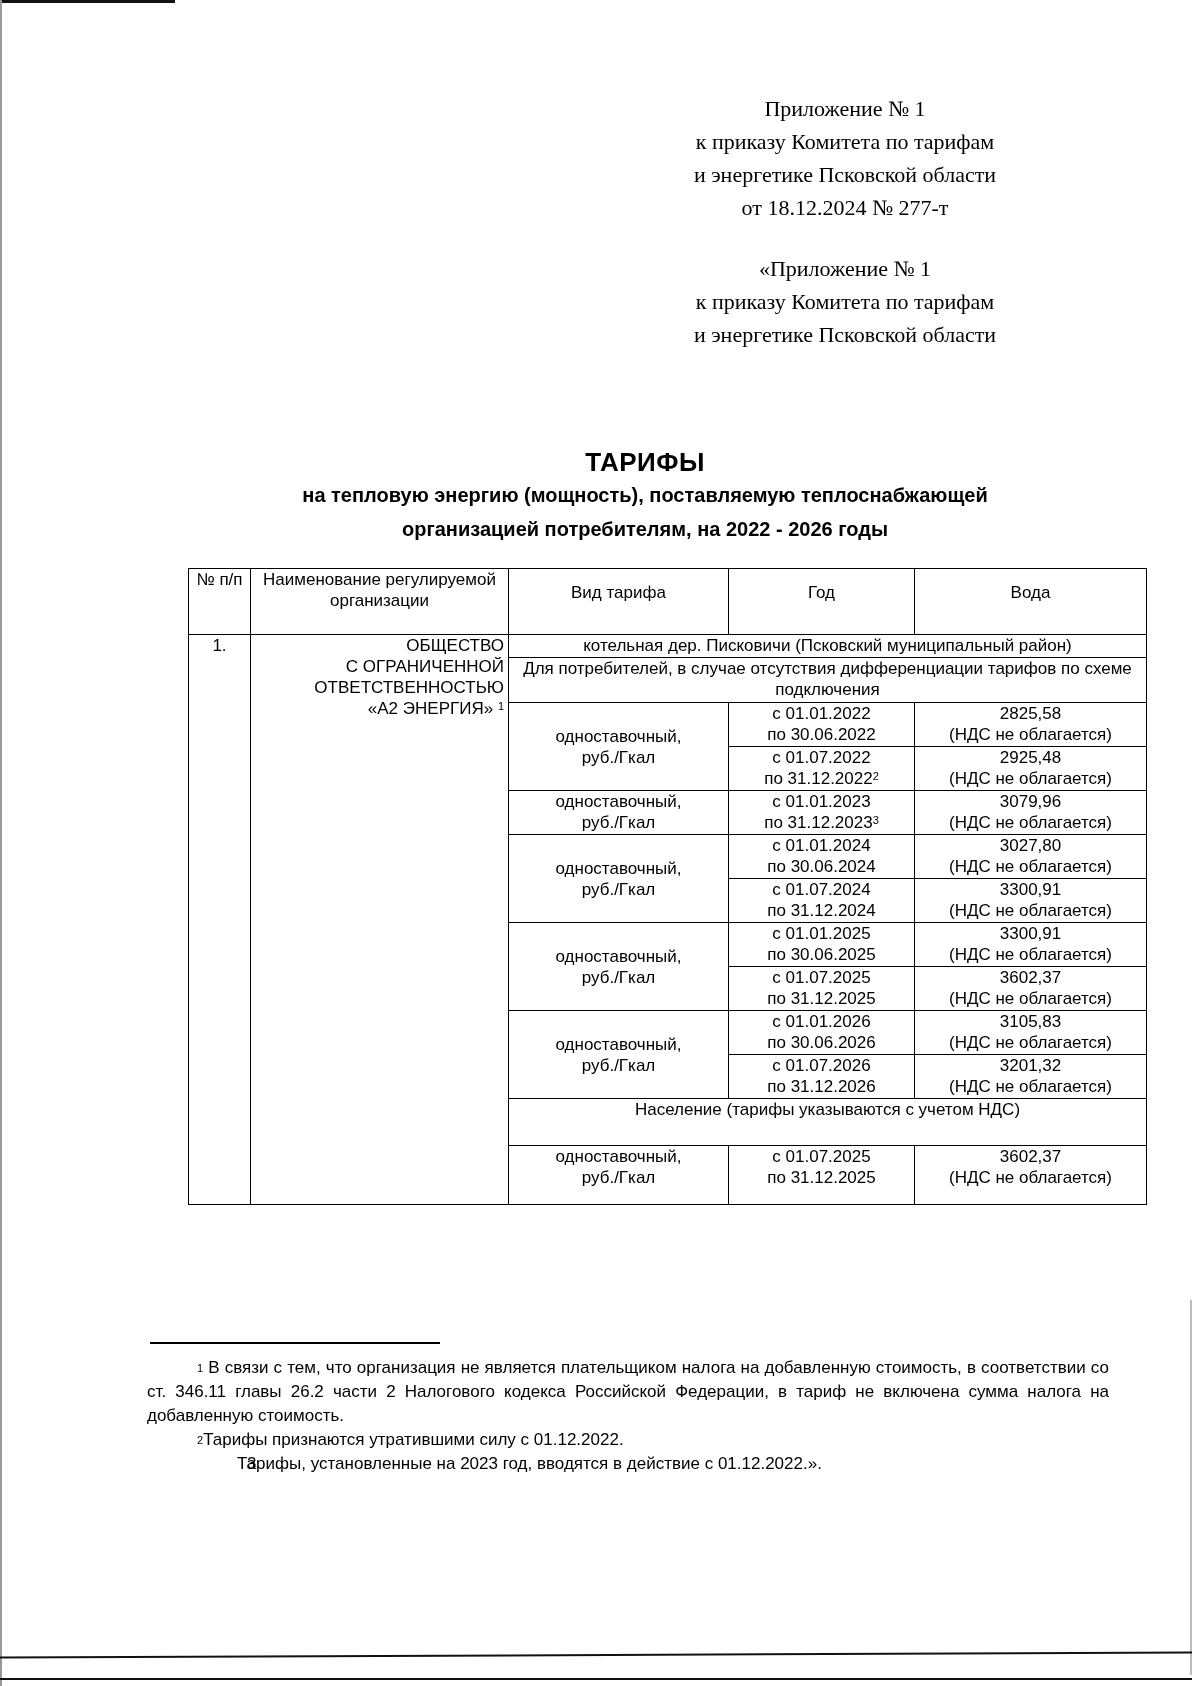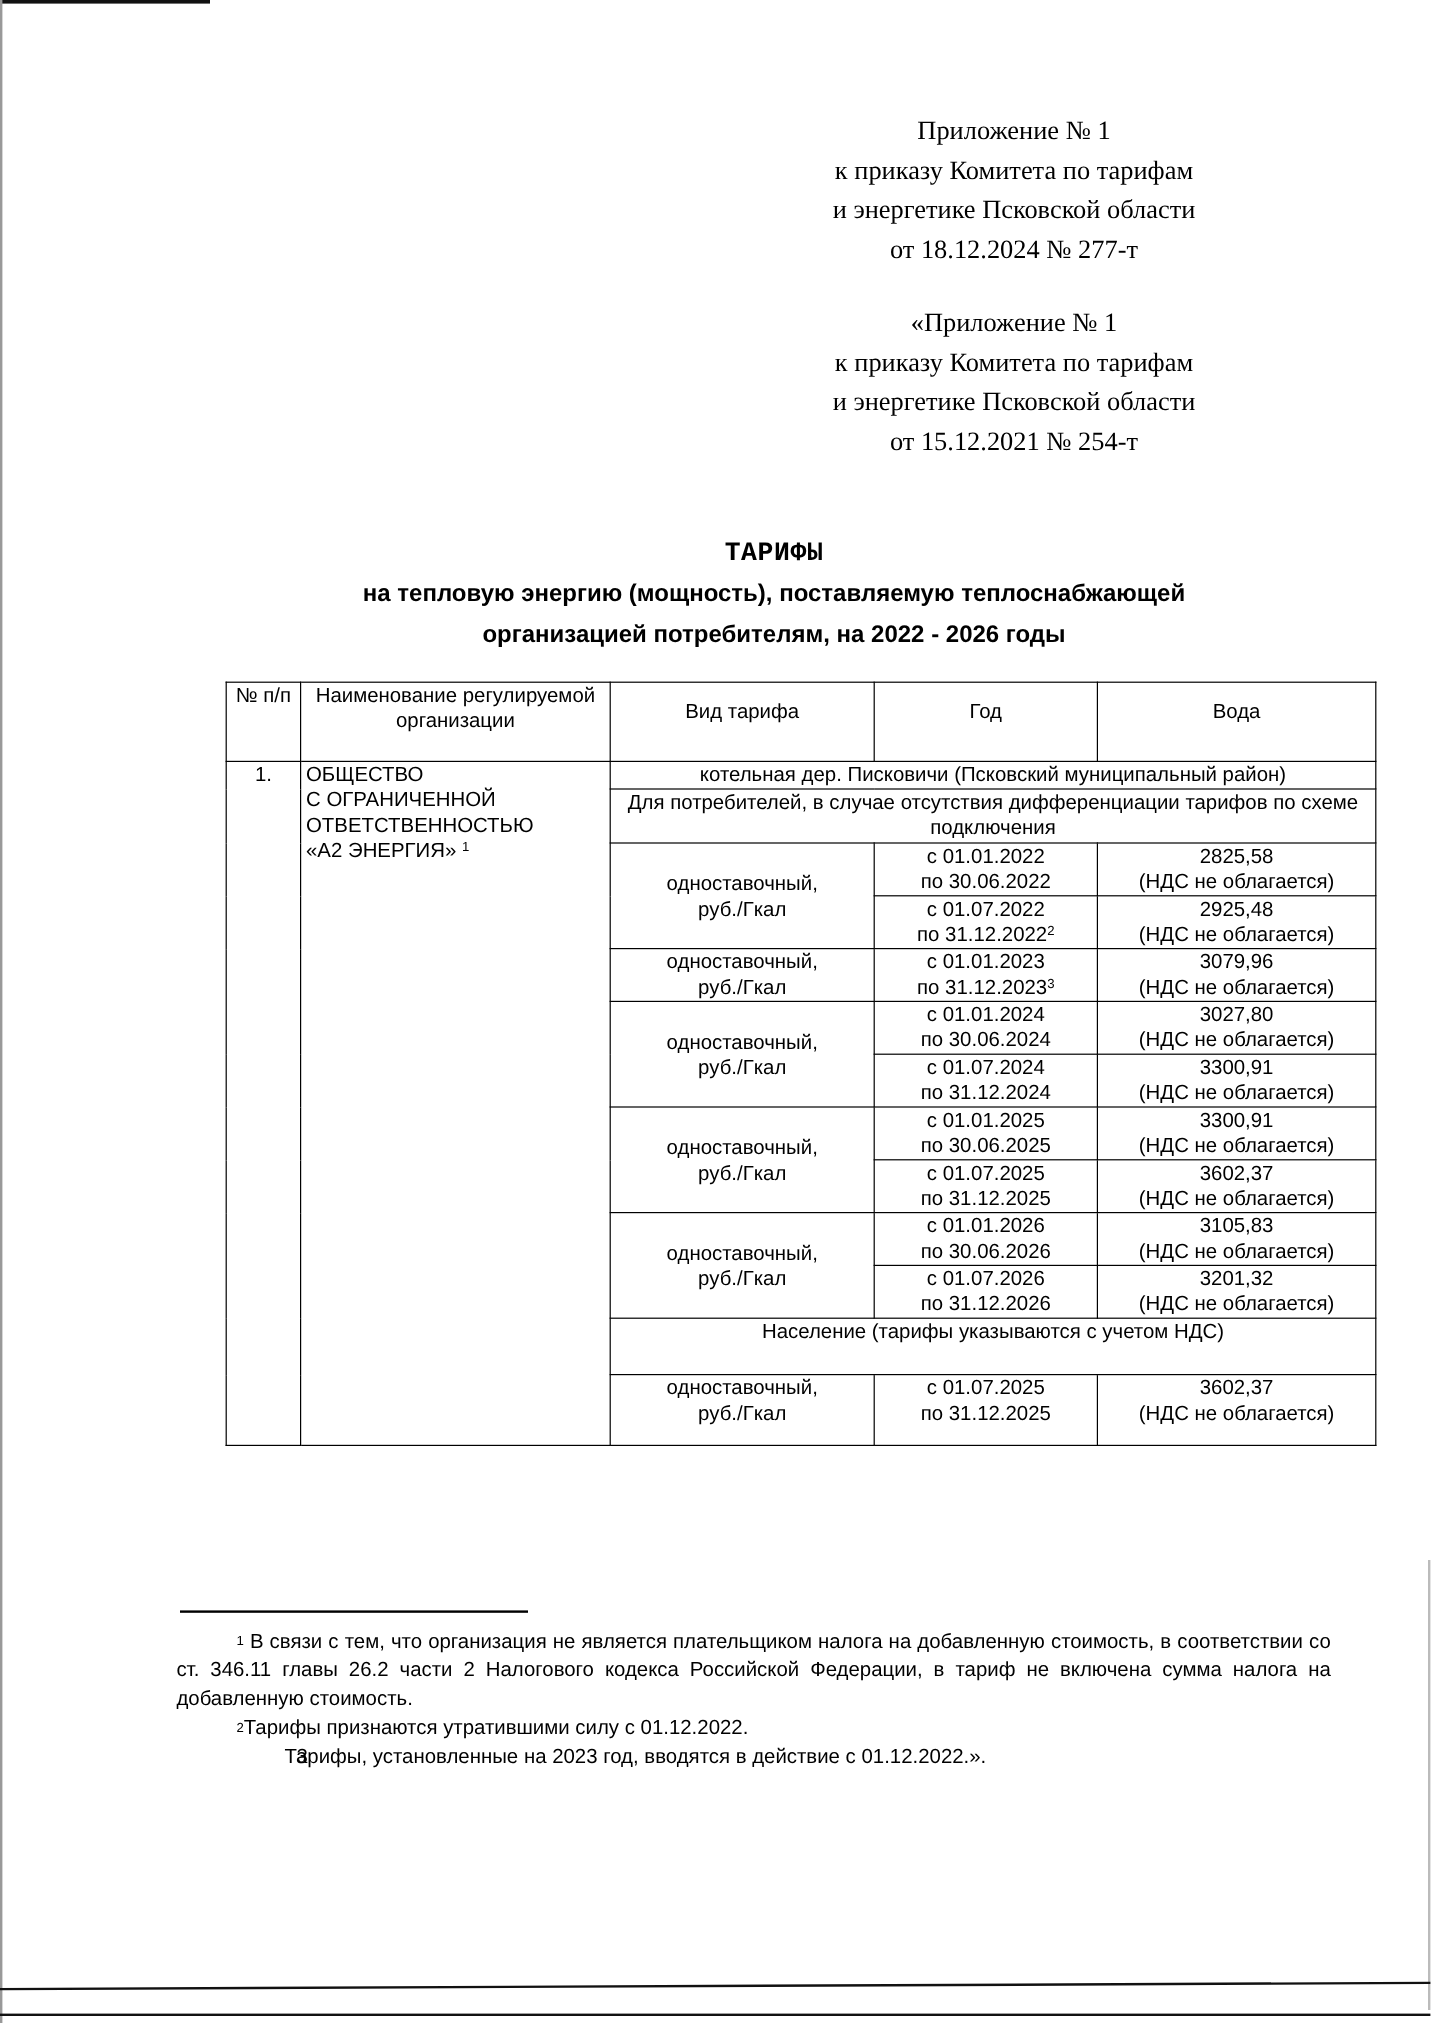--- a/index.html
+++ b/index.html
@@ -12,29 +12,29 @@
   .page-line-bottom { position:absolute; left:0; top:1654px; width:1192px; height:2px; background:#111; transform:rotate(-0.25deg); }
 
   .approval { position:absolute; left:620px; width:450px; text-align:center;
               font-size:22px; line-height:33px; }
   .approval div { white-space:nowrap; }
   #approval-1 { top:92px; }
   #approval-2 { top:252px; }
 
   .title-block { position:absolute; left:160px; width:970px; top:446px; text-align:center;
                  font-family:"Liberation Sans","DejaVu Sans",sans-serif; font-weight:bold; font-stretch:condensed; }
-  .title-main { font-size:22px; line-height:32px; letter-spacing:0.5px;font-family:Liberation Mono, monospace; }
+  .title-main { font-size:26px; line-height:32px; letter-spacing:0.5px; }
   .title-sub { font-size:20px; line-height:34px; }
 
   table.tariffs { position:absolute; left:188px; top:568px; width:958px;
                   border-collapse:collapse; font-size:17px; line-height:21px; table-layout:fixed;
                   font-family:"Liberation Sans","DejaVu Sans",sans-serif; font-stretch:condensed; }
   table.tariffs td, table.tariffs th { border:1.6px solid #000; padding:0 4px; vertical-align:top; font-weight:normal; }
   .c { text-align:center; }
-  .l { text-align:left; }
+  .l { text-align:right; }
   .vmid { vertical-align:middle !important; }
   .hdr th { height:52px; text-align:center; }
   .hdr th.vt { vertical-align:top; padding-top:13px; }
   .row-sub td { height:43px; }
   .boiler td { height:22px; }
   .consumers td { height:44px; }
   .pop td { height:46px; vertical-align:middle; }
   .last td { height:58px; }
   sup { font-size:11px; vertical-align:top; position:relative; top:-2px; }
 
@@ -59,21 +59,20 @@
   <div>Приложение № 1</div>
   <div>к приказу Комитета по тарифам</div>
   <div>и энергетике Псковской области</div>
   <div>от  18.12.2024 № 277-т</div>
 </div>
 
 <div class="approval" id="approval-2">
   <div>«Приложение № 1</div>
   <div>к приказу Комитета по тарифам</div>
   <div>и энергетике Псковской области</div>
-  <div>от 15.12.2021 № 254-т</div>
 </div>
 
 <div class="title-block">
   <div class="title-main">ТАРИФЫ</div>
   <div class="title-sub">на тепловую энергию (мощность), поставляемую теплоснабжающей</div>
   <div class="title-sub">организацией потребителям, на 2022 - 2026 годы</div>
 </div>
 
 <table class="tariffs">
   <colgroup>

